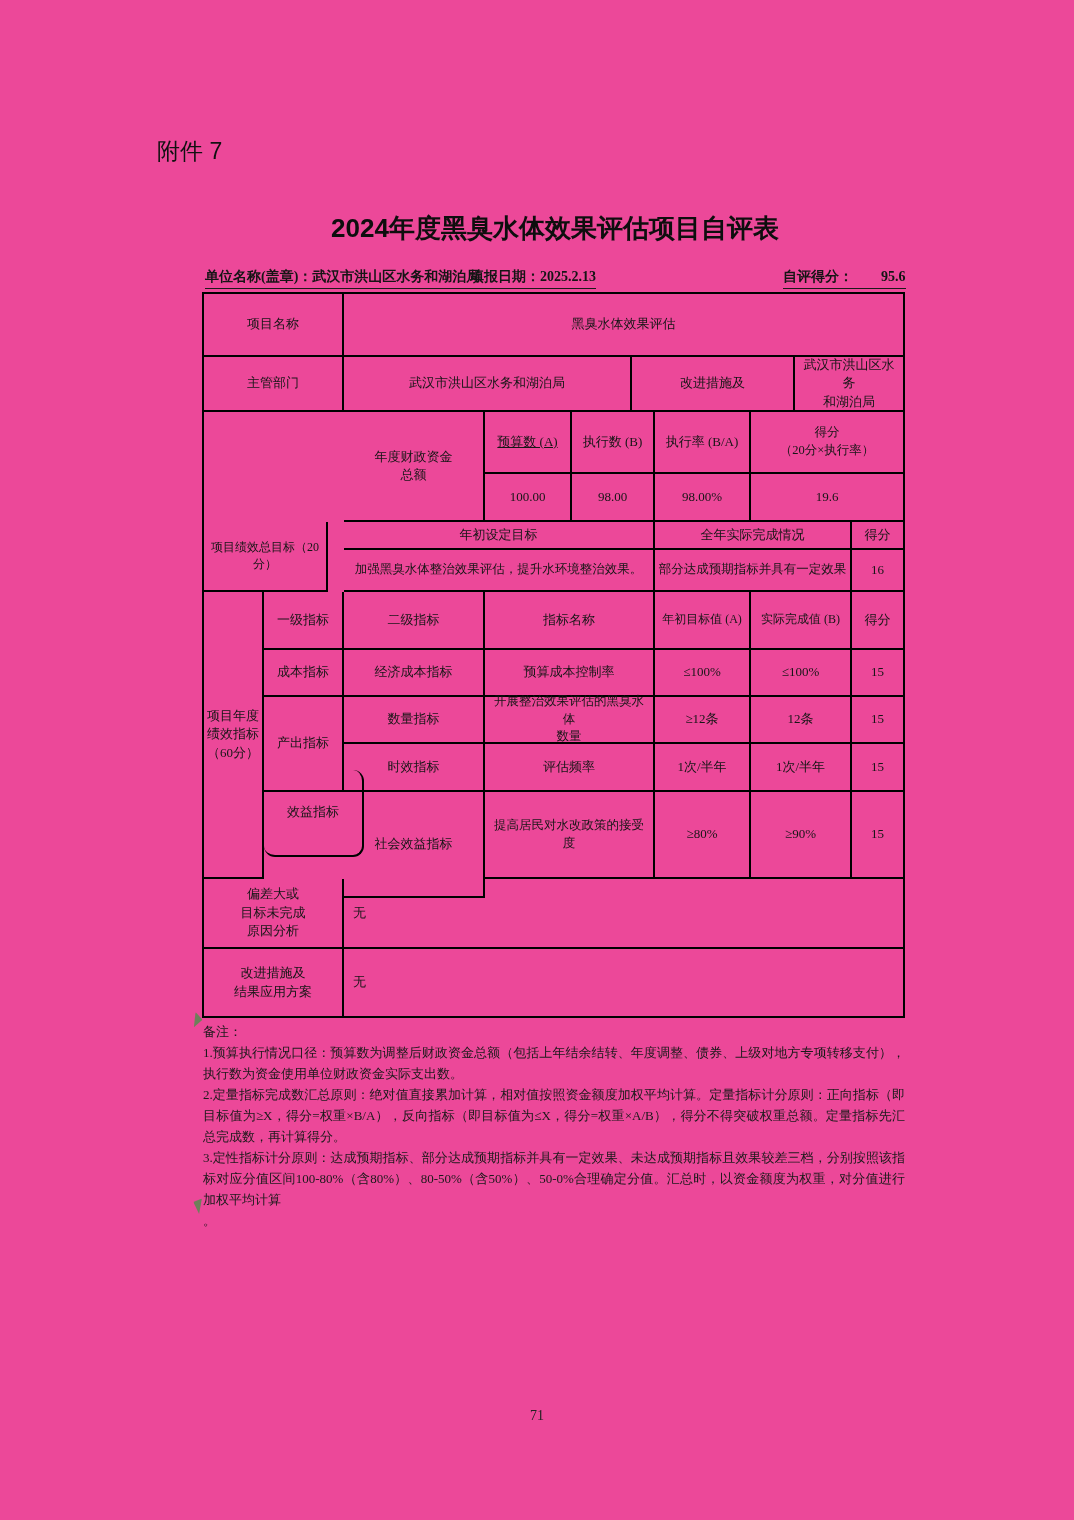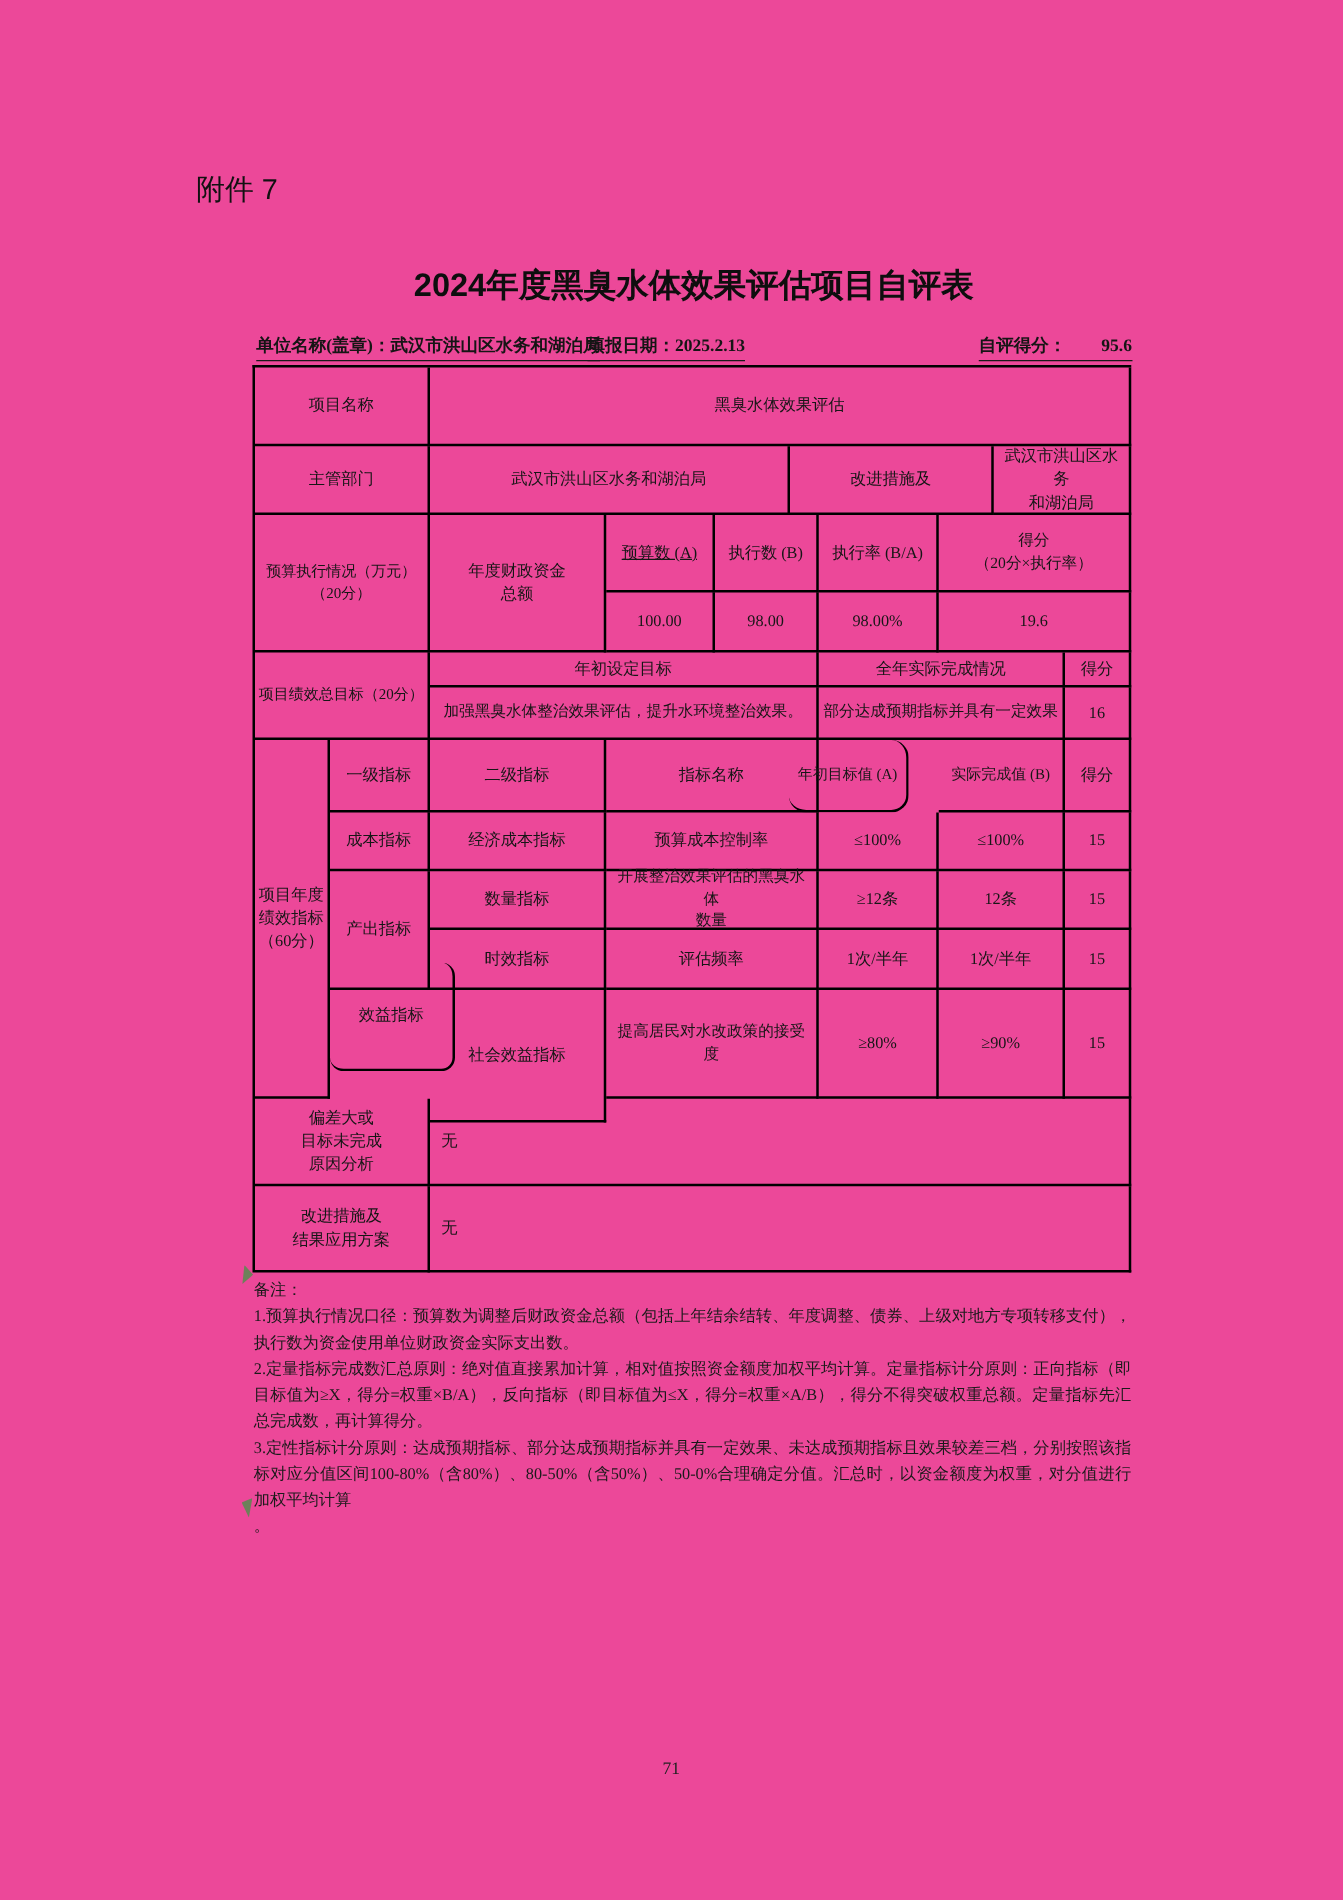--- a/index.html
+++ b/index.html
@@ -45,49 +45,47 @@
 
     <div class="cell" style="left:0px;top:0px;width:140px;height:63px;">项目名称</div>
     <div class="cell" style="left:140px;top:0px;width:561px;height:63px;">黑臭水体效果评估</div>
 
     <div class="cell" style="left:0px;top:63px;width:140px;height:55px;">主管部门</div>
     <div class="cell" style="left:140px;top:63px;width:288px;height:55px;">武汉市洪山区水务和湖泊局</div>
     <div class="cell" style="left:428px;top:63px;width:163px;height:55px;">改进措施及</div>
     <div class="cell" style="left:591px;top:63px;width:110px;height:55px;">武汉市洪山区水务
 和湖泊局</div>
 
-    <div class="cell fs12" style="left:0px;top:118px;width:140px;height:110px;">预算执行情况（万元）
-（20分）</div>
     <div class="cell" style="left:140px;top:118px;width:141px;height:110px;">年度财政资金
 总额</div>
     <div class="cell" style="left:281px;top:118px;width:87px;height:62px;text-decoration:underline;">预算数 (A)</div>
     <div class="cell" style="left:368px;top:118px;width:83px;height:62px;">执行数 (B)</div>
     <div class="cell" style="left:451px;top:118px;width:96px;height:62px;">执行率 (B/A)</div>
     <div class="cell fs125" style="left:547px;top:118px;width:154px;height:62px;">得分
 （20分×执行率）</div>
     <div class="cell" style="left:281px;top:180px;width:87px;height:48px;">100.00</div>
     <div class="cell" style="left:368px;top:180px;width:83px;height:48px;">98.00</div>
     <div class="cell" style="left:451px;top:180px;width:96px;height:48px;">98.00%</div>
     <div class="cell" style="left:547px;top:180px;width:154px;height:48px;">19.6</div>
 
-    <div class="cell fs12" style="left:0px;top:228px;width:140px;height:70px;">项目绩效总目标（20分）</div>
+    <div class="cell fs12" style="left:0px;top:228px;width:124px;height:70px;">项目绩效总目标（20分）</div>
     <div class="cell" style="left:140px;top:228px;width:311px;height:28px;">年初设定目标</div>
     <div class="cell" style="left:451px;top:228px;width:197px;height:28px;">全年实际完成情况</div>
     <div class="cell" style="left:648px;top:228px;width:53px;height:28px;">得分</div>
     <div class="cell fs125" style="left:140px;top:256px;width:311px;height:42px;">加强黑臭水体整治效果评估，提升水环境整治效果。</div>
     <div class="cell fs125" style="left:451px;top:256px;width:197px;height:42px;">部分达成预期指标并具有一定效果</div>
     <div class="cell" style="left:648px;top:256px;width:53px;height:42px;">16</div>
 
     <div class="cell" style="left:0px;top:298px;width:60px;height:287px;">项目年度
 绩效指标
 （60分）</div>
     <div class="cell" style="left:60px;top:298px;width:80px;height:58px;">一级指标</div>
     <div class="cell" style="left:140px;top:298px;width:141px;height:58px;">二级指标</div>
     <div class="cell" style="left:281px;top:298px;width:170px;height:58px;">指标名称</div>
-    <div class="cell fs12" style="left:427px;top:298px;width:96px;height:58px;border-radius:14px;">年初目标值 (A)</div>
+    <div class="cell fs12" style="left:451px;top:298px;width:96px;height:58px;">年初目标值 (A)</div>
     <div class="cell fs12" style="left:547px;top:298px;width:101px;height:58px;">实际完成值 (B)</div>
     <div class="cell" style="left:648px;top:298px;width:53px;height:58px;">得分</div>
 
     <div class="cell" style="left:60px;top:356px;width:80px;height:47px;">成本指标</div>
     <div class="cell" style="left:140px;top:356px;width:141px;height:47px;">经济成本指标</div>
     <div class="cell" style="left:281px;top:356px;width:170px;height:47px;">预算成本控制率</div>
     <div class="cell" style="left:451px;top:356px;width:96px;height:47px;">≤100%</div>
     <div class="cell" style="left:547px;top:356px;width:101px;height:47px;">≤100%</div>
     <div class="cell" style="left:648px;top:356px;width:53px;height:47px;">15</div>
 

